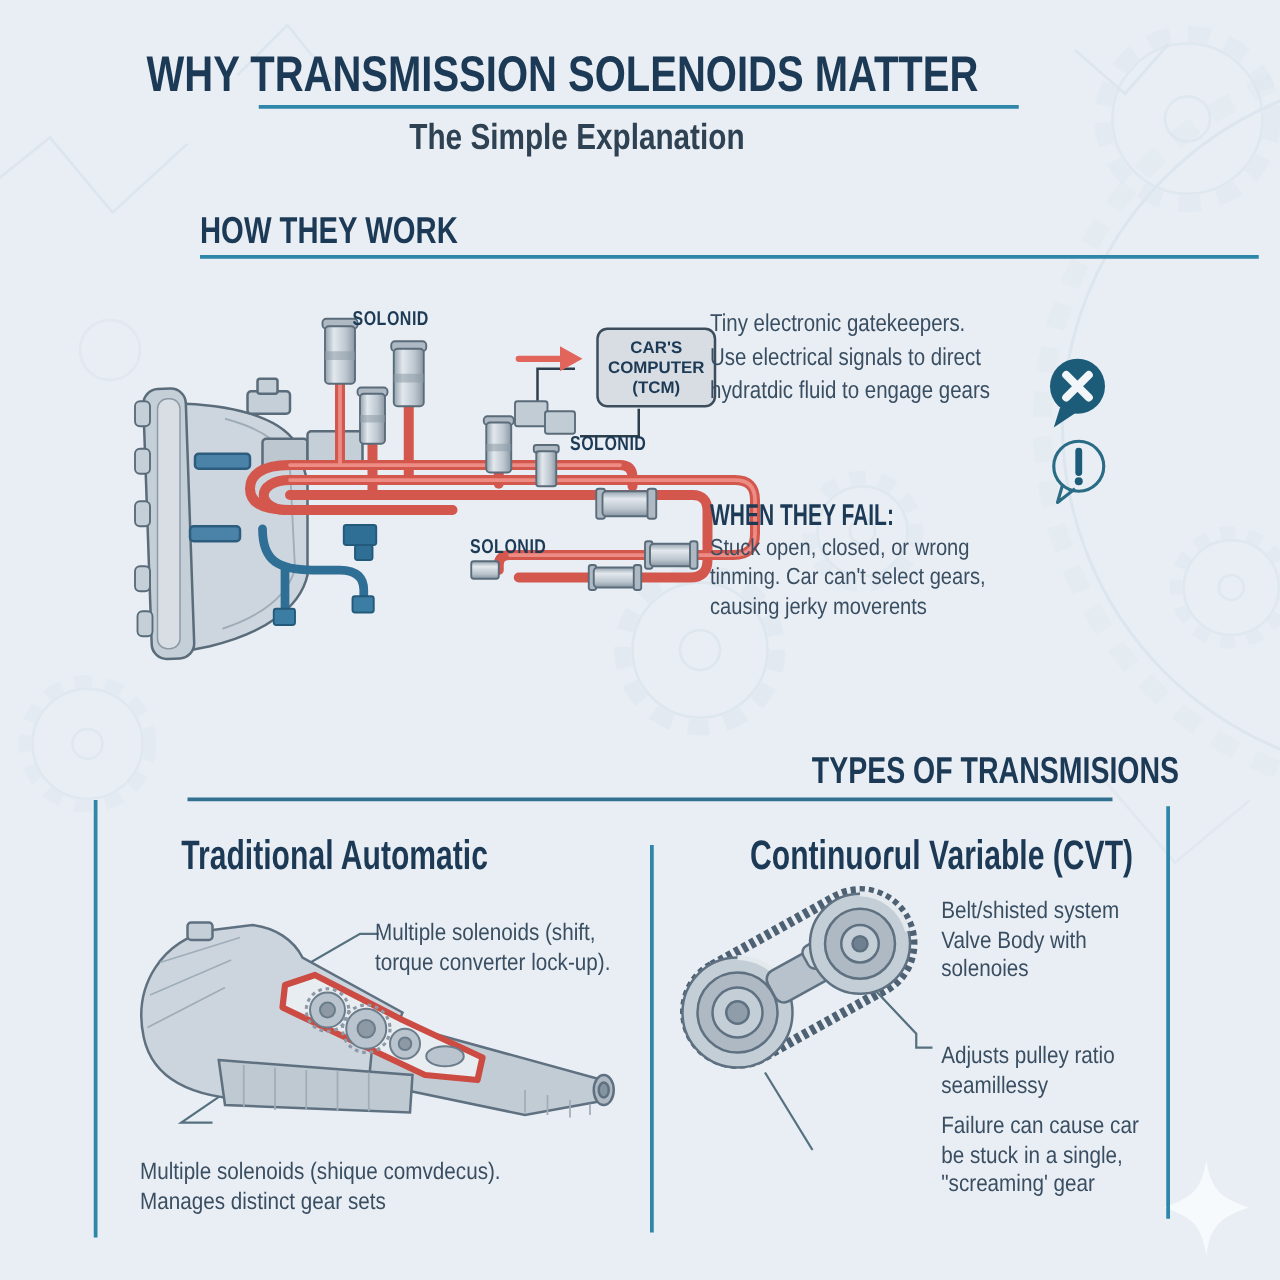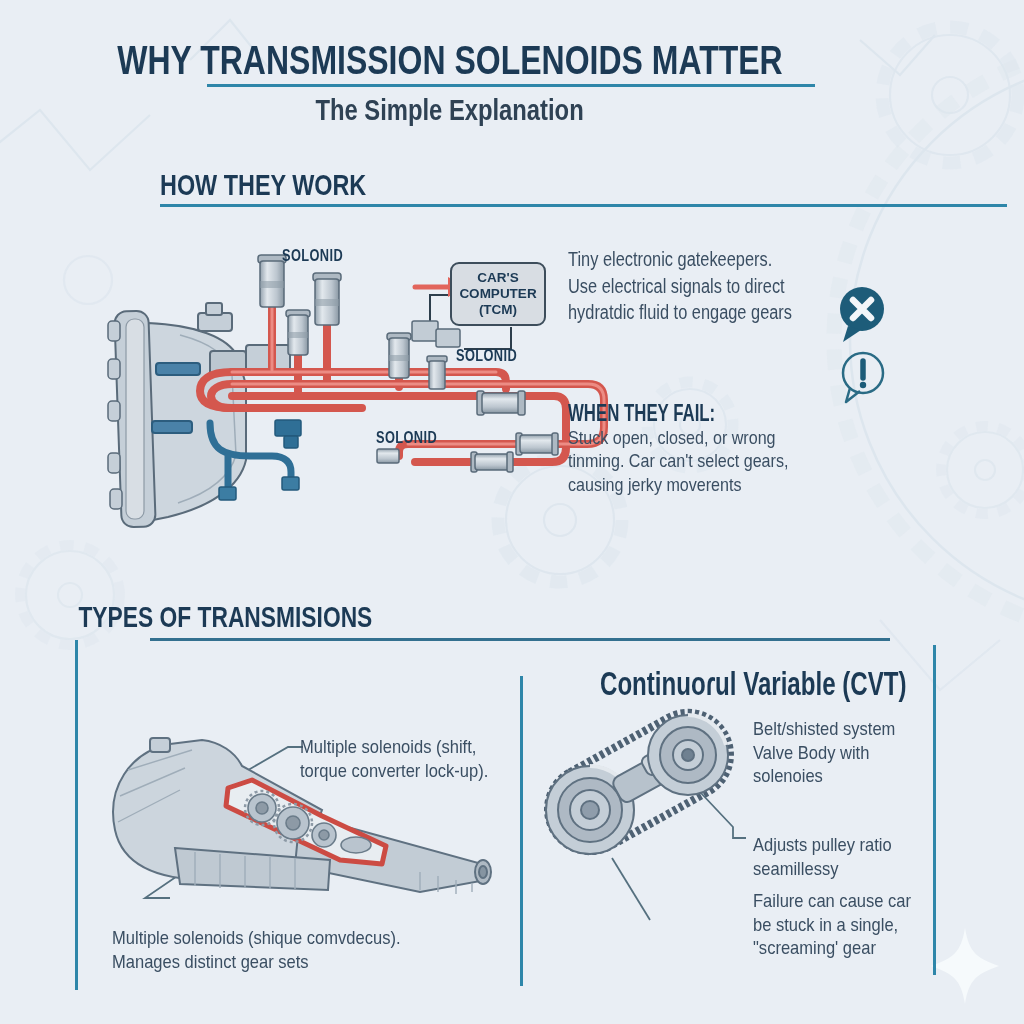--- a/index.html
+++ b/index.html
@@ -54,21 +54,21 @@
       <polyline points="860,40 900,75 935,35"></polyline>
       <polyline points="880,620 940,690 1000,640" opacity=".7"></polyline>
     </g>
     <path d="M965,928 C969,952 976,958 999,966 C976,974 969,980 965,1004 C961,980 954,974 931,966 C954,958 961,952 965,928 Z" fill="#f6fafc"></path>
   </svg>
 
   <div class="abs ctr" style="top:38px;font-size:40px;font-weight:bold;">
     <span class="condC" style="transform:scaleX(.8);">WHY TRANSMISSION SOLENOIDS MATTER</span>
   </div>
   <div class="rule" style="left:207px;top:84px;width:608px;height:3px;"></div>
-  <div class="abs ctr" style="top:94px;font-size:29px;font-weight:bold;color:#2f4254;">
+  <div class="abs ctr" style="top:94px;font-size:29px;font-weight:bold;color:#2f4254;margin-left:12px;">
     <span class="condC" style="transform:scaleX(.82);">The Simple Explanation</span>
   </div>
 
   <div class="abs" style="left:160px;top:168px;font-size:30px;font-weight:bold;text-align:center;">
     <span class="cond" style="transform:scaleX(.78);">HOW THEY WORK</span>
   </div>
   <div class="rule" style="left:160px;top:204px;width:847px;height:3px;"></div>
 
   <svg class="abs" style="left:60px;top:225px;" width="560" height="315" viewBox="0 0 560 315">
     <defs>
@@ -184,21 +184,21 @@
         </g>
       <rect x="317" y="224" width="22" height="14" rx="2" fill="url(#cylh)"></rect>
     </g>
 
     <g>
       <line x1="355" y1="62" x2="390" y2="62" stroke="#e2655c" stroke-width="5" stroke-linecap="round"></line>
       <polygon points="388,52 406,62 388,72" fill="#e2655c"></polygon>
     </g>
   </svg>
 
-  <div class="abs" style="left:450px;top:262px;width:92px;height:60px;background:#d8dde3;border:2.5px solid #3d4d5b;border-radius:9px;
+  <div class="abs" style="left:477px;top:262px;width:92px;height:60px;background:#d8dde3;border:2.5px solid #3d4d5b;border-radius:9px;
               display:flex;align-items:center;justify-content:center;text-align:center;">
     <span style="font-size:13.5px;font-weight:bold;line-height:1.2;white-space:pre-line;color:#1c3a55;">CAR'S
 COMPUTER
 (TCM)</span>
   </div>
 
   <div class="abs" style="left:282px;top:247px;font-size:16px;font-weight:bold;letter-spacing:.5px;">
     <span class="cond" style="transform:scaleX(.8);">SOLONID</span>
   </div>
   <div class="abs" style="left:456px;top:347px;font-size:16px;font-weight:bold;letter-spacing:.5px;">
@@ -226,28 +226,31 @@
       <path d="M17,16 L35,34 M35,16 L17,34" stroke="#f2f6f9" stroke-width="6.5" stroke-linecap="round"></path>
     </g>
     <g stroke="#2a6b85" fill="none">
       <circle cx="27" cy="89" r="20" stroke-width="2.5"></circle>
       <path d="M14,104 L10,118 L24,107" stroke-width="2.5" stroke-linejoin="round"></path>
       <line x1="27" y1="77" x2="27" y2="94" stroke="#1d5c79" stroke-width="5.5" stroke-linecap="round"></line>
       <circle cx="27" cy="101" r="3.2" fill="#1d5c79" stroke="none"></circle>
     </g>
   </svg>
 
-  <div class="abs" style="left:0;width:990px;text-align:left;top:600px;font-size:30px;font-weight:bold;padding-left:32px;">
+  <div class="abs" style="left:0;width:990px;text-align:right;top:600px;font-size:30px;font-weight:bold;">
     <span class="condC" style="transform:scaleX(.76);">TYPES OF TRANSMISIONS</span>
   </div>
   <div class="rule" style="left:150px;top:638px;width:740px;height:3px;background:#33708f;"></div>
   <div class="rule" style="left:75px;top:640px;width:3px;height:350px;"></div>
   <div class="rule" style="left:520px;top:676px;width:3px;height:310px;"></div>
   <div class="rule" style="left:933px;top:645px;width:3px;height:330px;"></div>
 
+  <div class="abs" style="left:145px;top:665px;font-size:33px;font-weight:bold;">
+    <span class="cond" style="transform:scaleX(.73);">Traditional Automatic</span>
+  </div>
   <div class="abs" style="left:567px;top:665px;font-size:33px;font-weight:bold;margin-left:33px;">
     <span class="cond" style="transform:scaleX(.73);">Continuoɾul Variable (CVT)</span>
   </div>
 
   <svg class="abs" style="left:90px;top:730px;" width="420" height="180" viewBox="0 0 420 180">
     <g fill="none" stroke="#55707f" stroke-width="1.8">
       <polyline points="213,17 198,17 115,65"></polyline>
       <polyline points="140,110 55,168 80,168"></polyline>
     </g>
     <g stroke="#5f7181" stroke-width="2" fill="#ccd5dd">

